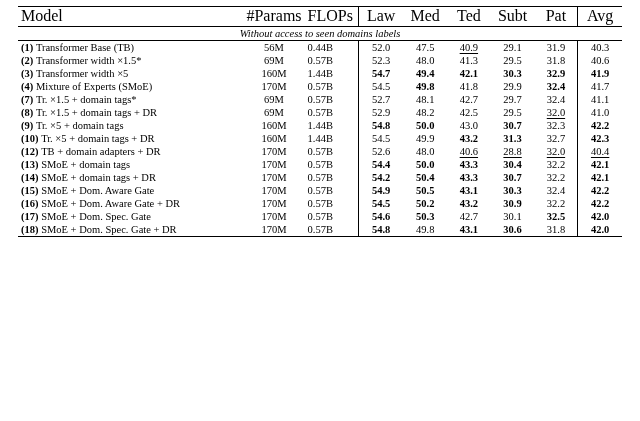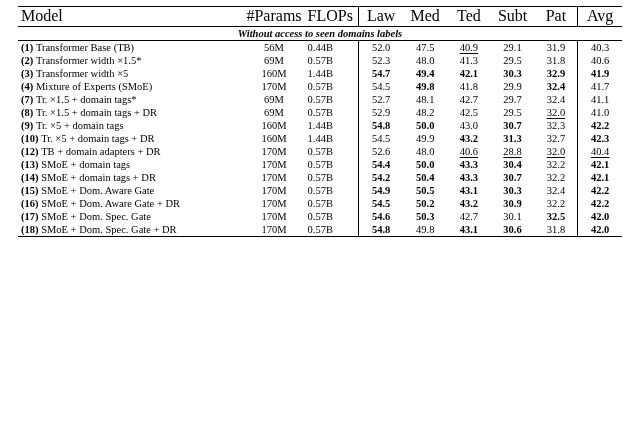--- a/index.html
+++ b/index.html
@@ -56,21 +56,20 @@
     text-align: center;
     width: 40px;
   }
   .vline-left {
     border-left: 0.9px solid #000;
   }
   .section-header td {
     text-align: center;
     font-style: italic;
     padding: 3px 0 3px 0;
-    font-weight: bold;
   }
   .b {
     font-weight: bold;
   }
   .u {
     text-decoration: underline;
     text-underline-offset: 1.5px;
   }
   .idx {
     font-weight: bold;

